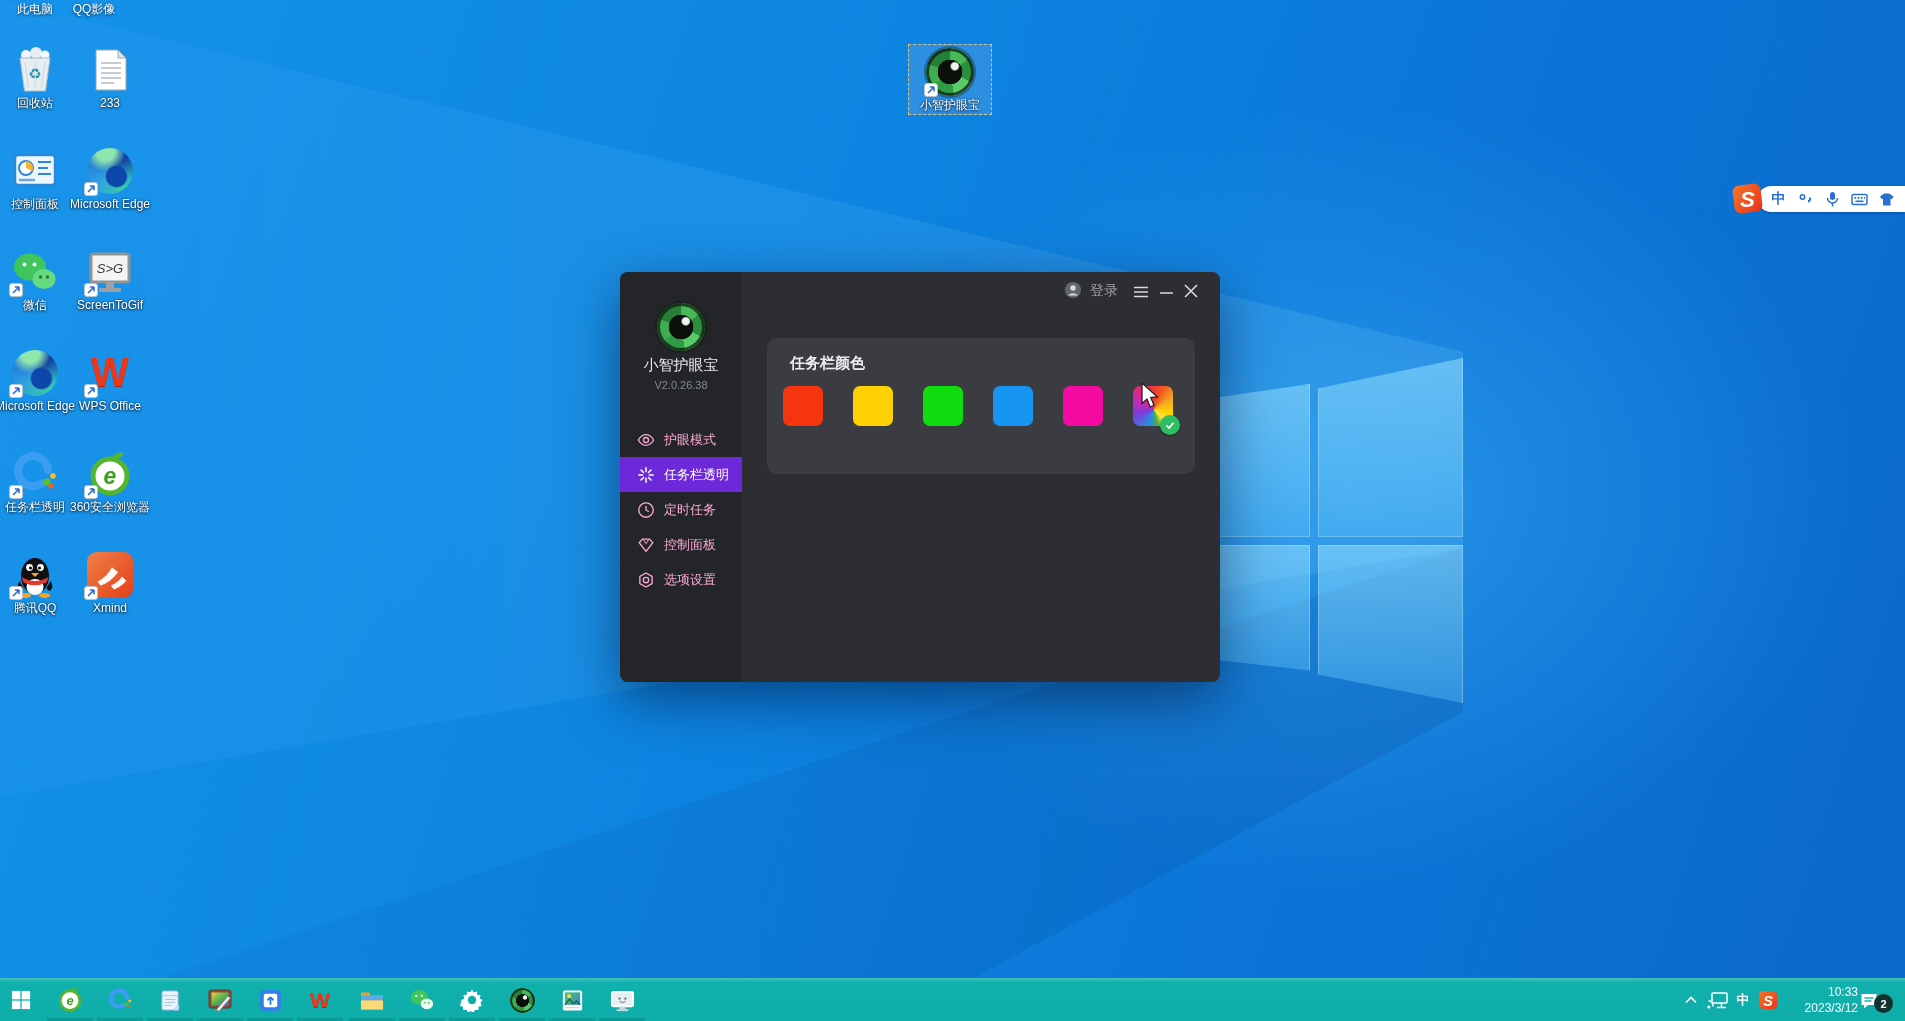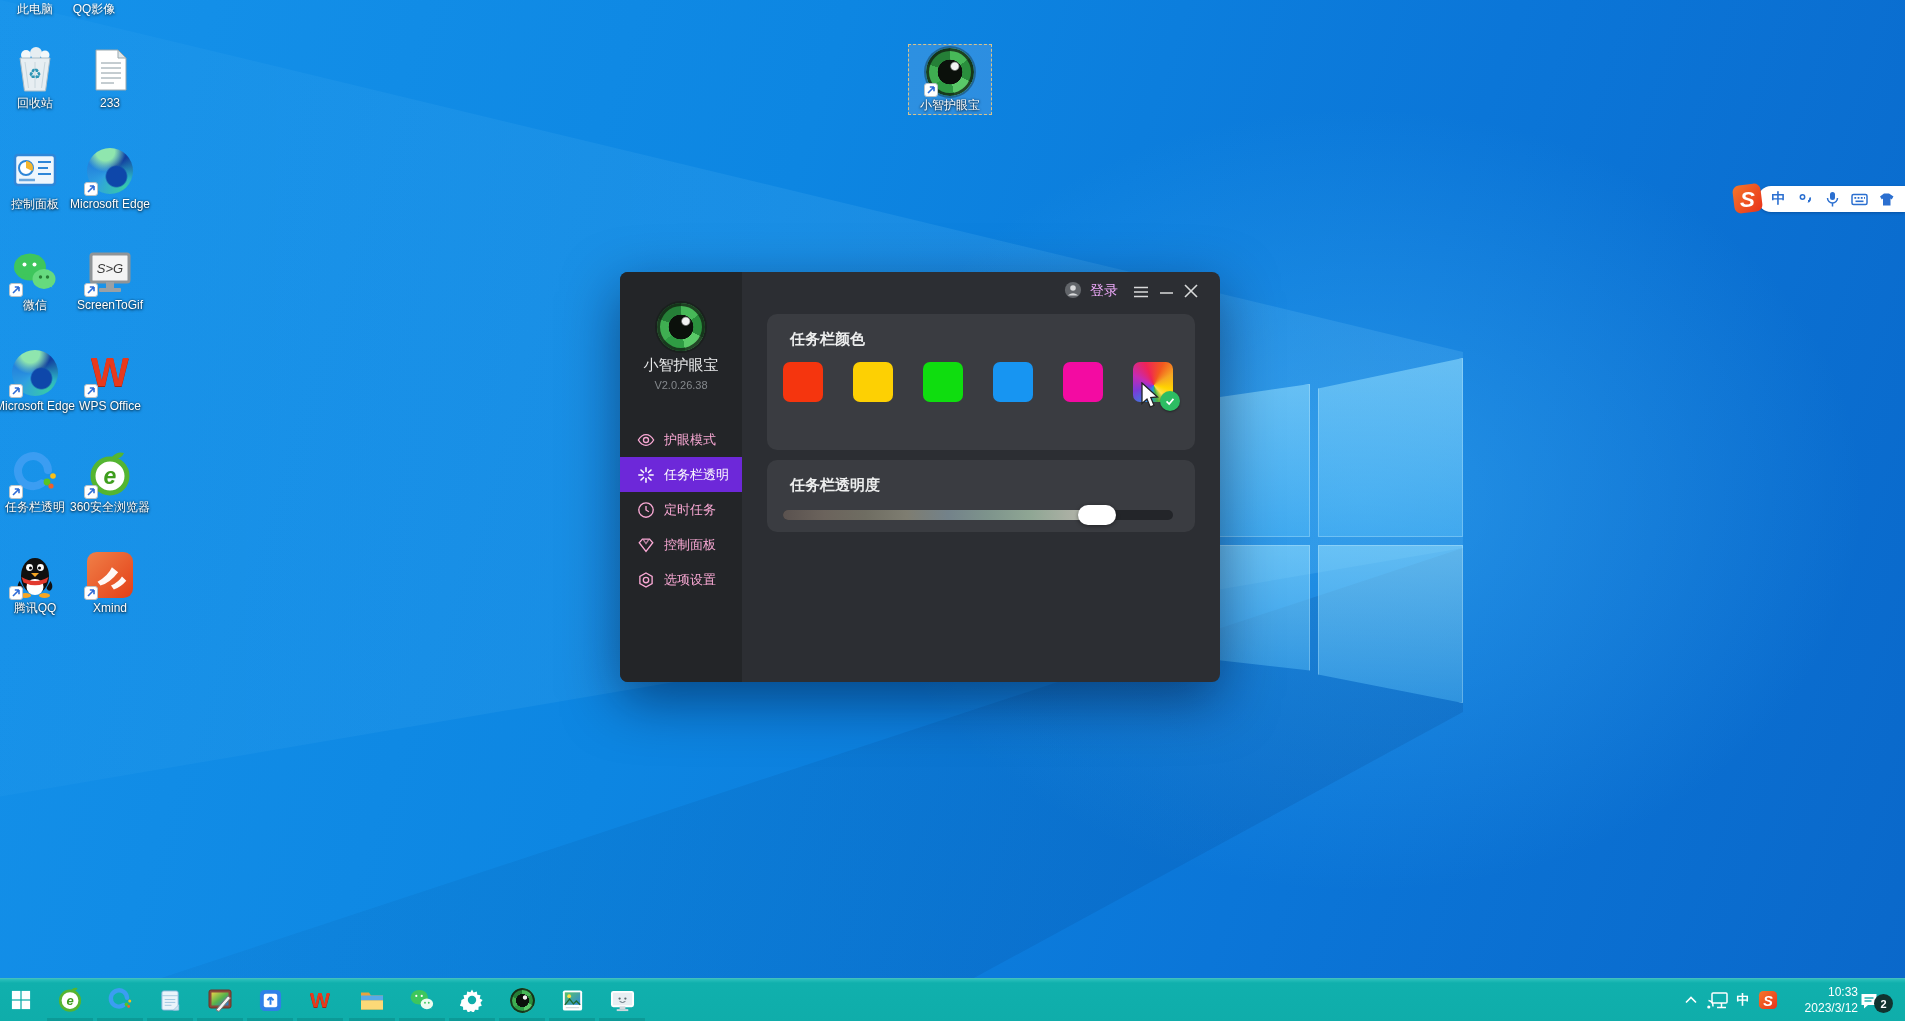--- a/index.html
+++ b/index.html
@@ -55,21 +55,21 @@
     box-shadow:0 18px 55px rgba(0,10,40,.5);overflow:hidden}
   .side{position:absolute;left:0;top:0;bottom:0;width:122px;background:#232528}
   .logo{position:absolute;left:37px;top:31px;width:48px;height:48px}
   .app-title{position:absolute;left:0;top:84px;width:122px;text-align:center;font-size:15px;color:#e9eaeb}
   .app-ver{position:absolute;left:0;top:107px;width:122px;text-align:center;font-size:11px;color:#85898d}
   .nav{position:absolute;left:0;top:150px;width:122px}
   .nav-it{height:35px;display:flex;align-items:center;gap:9px;padding-left:17px;color:#f9a8d4;font-size:13px;cursor:pointer}
   .nav-it.active{background:#6d28d9;color:#fff}
   .nav-it svg{flex:0 0 auto}
   .tbar-ctl{position:absolute;display:flex;align-items:center;justify-content:center;cursor:pointer}
-  .login-lbl{position:absolute;left:470px;top:10px;font-size:14px;color:#f0abfc;cursor:pointer}
+  .login-lbl{position:absolute;left:470px;top:10px;font-size:14px;color:#a3a3a3;cursor:pointer}
   .panel{position:absolute;left:147px;width:428px;background:#3a3c41;border-radius:10px}
   .ptitle{position:absolute;left:23px;top:16px;font-size:15px;color:#eceded;font-weight:600}
   .swatches{position:absolute;left:16px;top:48px;display:flex;gap:30px}
   .sw{position:relative;width:40px;height:40px;border-radius:7px;cursor:pointer}
   .sw-rainbow{background:conic-gradient(from 210deg at 52% 58%,#3b7de0,#7b3bd8 12%,#c52bb4 24%,#ef2456 36%,#f2581f 48%,#f5a623 58%,#ffd400 70%,#ffe24a 80%,#4caf3e 88%,#2196d6 95%,#3b7de0)}
   .checkbadge{position:absolute;right:-7px;bottom:-9px;width:20px;height:20px;border-radius:50%;background:#2dbd63;
     display:flex;align-items:center;justify-content:center;box-shadow:0 1px 2px rgba(0,0,0,.4)}
   .track{position:absolute;left:16px;top:50px;width:390px;height:10px;border-radius:5px;background:#232529}
   .fill{position:absolute;left:0;top:0;height:10px;width:330px;border-radius:5px;
     background:linear-gradient(90deg,#5a524f,#6b635c,#6f6d62,#7e7d71,#73828a,#7e948c,#8fa694,#abb0a4,#c3c6bd)}
@@ -432,45 +432,38 @@
     </span>
     <span class="tbar-ctl" style="left:563px;top:11px;width:16px;height:16px">
       <svg width="14" height="14" viewBox="0 0 14 14">
           <g stroke="#d9dadb" stroke-width="1.6">
             <line x1="1" y1="1" x2="13" y2="13"></line>
             <line x1="13" y1="1" x2="1" y2="13"></line>
           </g>
         </svg>
     </span>
 
-    <div class="panel" style="top:42px;height:136px">
+    <div class="panel" style="top:66px;height:136px">
       <div class="ptitle">任务栏颜色</div>
       <div class="swatches">
         <div class="sw" style="background:#f5350e"></div>
         <div class="sw" style="background:#fdd003"></div>
         <div class="sw" style="background:#0fdd0f"></div>
         <div class="sw" style="background:#1795f2"></div>
         <div class="sw" style="background:#f30ba2"></div>
         <div class="sw sw-rainbow">
           <span class="checkbadge">
             <svg width="12" height="12" viewBox="0 0 14 14">
                 <path d="M3 7.5 l3 3 L11 4.5" fill="none" stroke="#fff" stroke-width="2"></path>
               </svg>
           </span>
         </div>
       </div>
     </div>
 
-    <div class="panel" style="top:188px;height:72px">
-      <div class="ptitle">任务栏透明度</div>
-      <div class="track">
-        <div class="fill"></div>
-        <div class="thumb"></div>
-      </div>
-    </div>
 
 
     <svg class="wcursor" viewBox="0 0 20 28">
       <path d="M3 1 L3 21.5 L8 17 L11.2 25 L15 23.3 L11.8 15.6 L18.5 15 Z" fill="#fff" stroke="#222" stroke-width="1.3"></path>
     </svg>
   </div>
 
   <div class="taskbar">
     <div class="tbi" style="left:8px">
       <svg width="20" height="20" viewBox="0 0 22 22">

